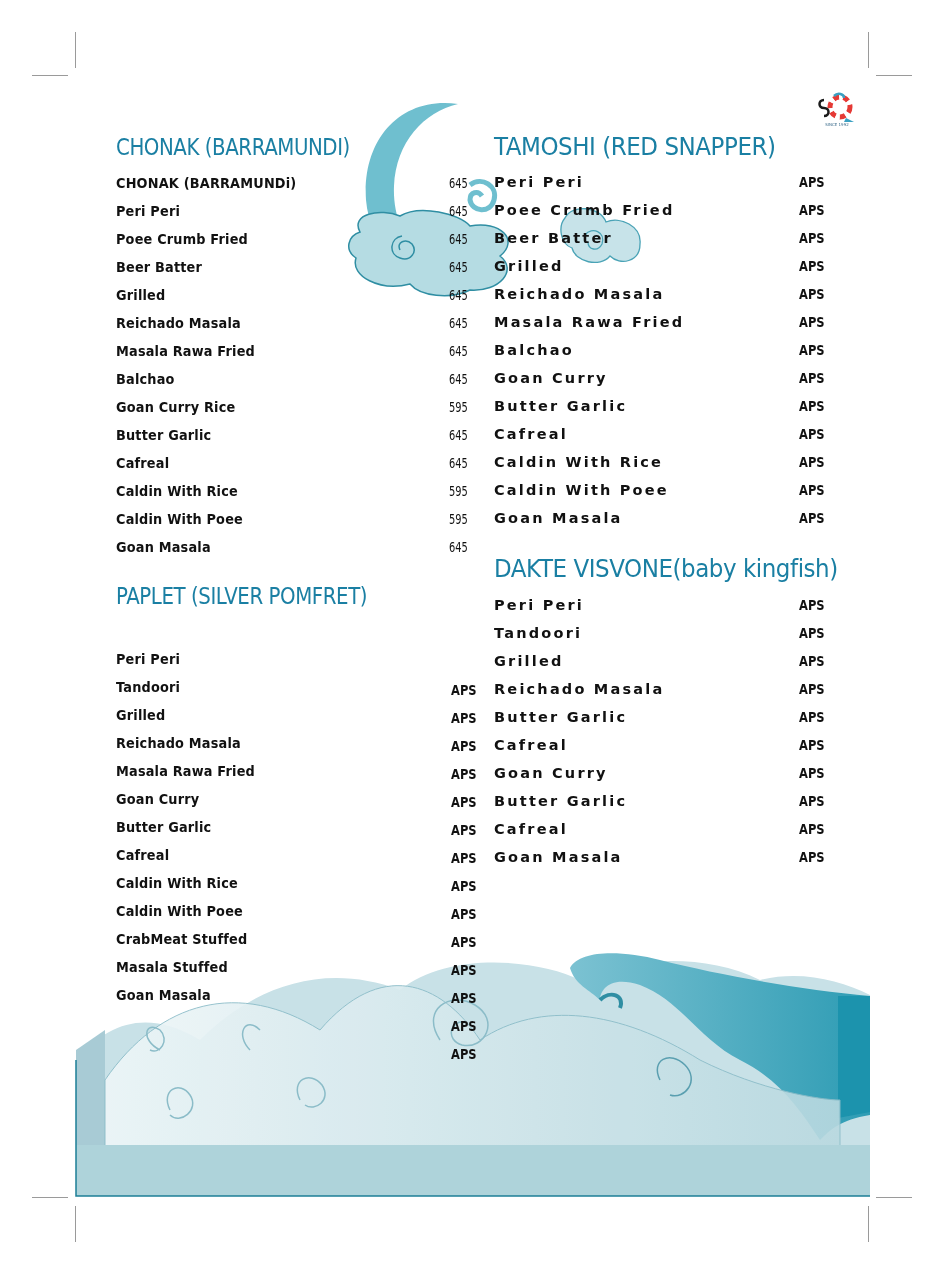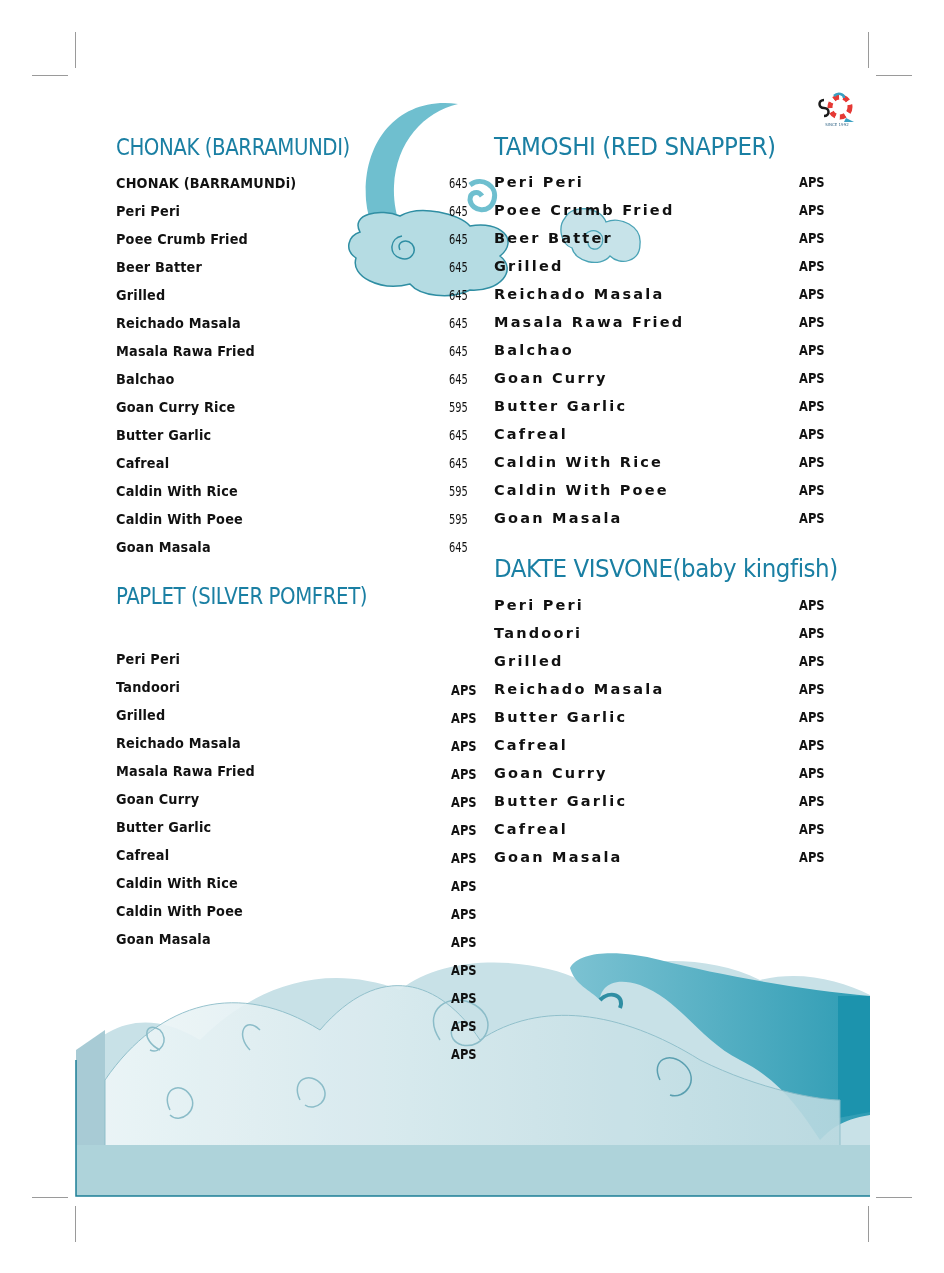--- a/index.html
+++ b/index.html
@@ -183,20 +183,26 @@
   <li class="menu-item">
       <span class="item-name">Cafreal</span>
     </li>
   <li class="menu-item">
       <span class="item-name">Caldin With Rice</span>
     </li>
   <li class="menu-item">
       <span class="item-name">Caldin With Poee</span>
     </li>
   <li class="menu-item">
+      <span class="item-name">CrabMeat Stuffed</span>
+    </li>
+  <li class="menu-item">
+      <span class="item-name">Masala Stuffed</span>
+    </li>
+  <li class="menu-item">
       <span class="item-name">Goan Masala</span>
     </li>
 </ul>
 <ul class="menu-list" style="left:451px; top:681px; width:40px;">
   <li class="menu-item" style="height:28px;">
       <span class="item-price aps">APS</span>
     </li>
   <li class="menu-item" style="height:28px;">
       <span class="item-price aps">APS</span>
     </li>

